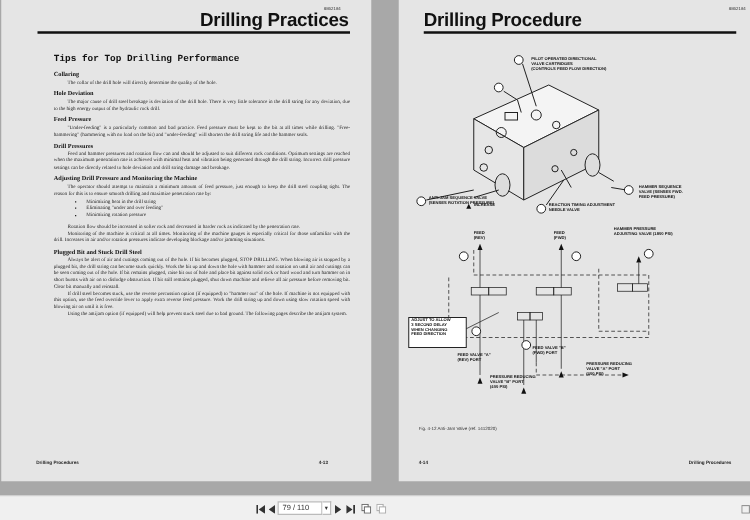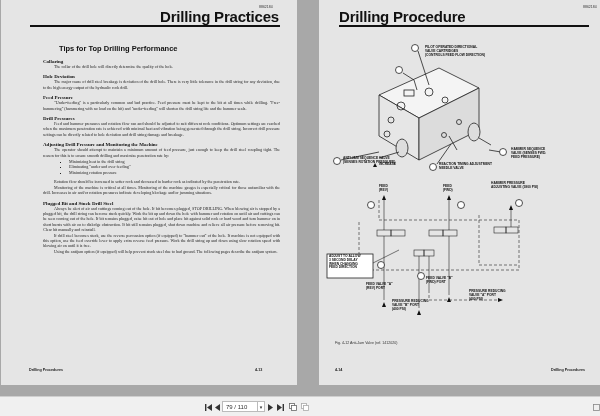--- a/index.html
+++ b/index.html
@@ -4,21 +4,21 @@
 <style>
   html, body { margin:0; padding:0; }
   body { width:600px; height:416px; background:#a8a8a8; position:relative; overflow:hidden; font-family:"Liberation Sans", sans-serif; }
   .page { position:absolute; top:0; background:#e5e5e5; height:385px; }
   #page-left { left:1px; width:296px; }
   #page-right { left:319px; width:325px; }
   .docno { position:absolute; top:5px; font-size:3.5px; color:#333; }
   .page-title { position:absolute; font-weight:bold; font-size:15px; color:#111; letter-spacing:-0.2px; }
   .rule { position:absolute; height:2px; background:#111; }
   .body-text { position:absolute; left:42px; width:237px; font-family:"Liberation Serif", serif; color:#222; }
-  .h2 { font-family:Liberation Sans, sans-serif; font-weight:bold; font-size:7.5px; margin:0 0 6px 16px; color:#111; }
+  .h2 { font-family:Liberation Mono, monospace; font-weight:bold; font-size:7.5px; margin:0 0 6px 0; color:#111; }
   .h3 { font-family:"Liberation Serif", serif; font-weight:bold; font-size:5px; margin:5px 0 0 0; color:#111; }
   .para { font-size:4.1px; line-height:5.4px; margin:0; text-align:justify; }
   .para.ind { text-indent:11px; }
   ul.bul { margin:1px 0 3px 0; padding-left:26px; font-size:4.1px; line-height:5.4px; }
   ul.bul li { list-style:square; }
   .footer { position:absolute; top:368px; font-size:3.7px; font-weight:bold; color:#222; }
   .caption { position:absolute; top:341px; left:16px; font-size:3.6px; color:#333; }
   .lbl { position:absolute; font-size:3.3px; font-weight:bold; color:#111; line-height:3.8px; white-space:nowrap; }
   .toolbar { position:absolute; left:0; top:396px; width:600px; height:20px; background:#f0f0f0; border-top:1px solid #cfcfcf; }
   .tb-btn { position:absolute; top:5px; height:10px; display:flex; align-items:center; justify-content:center; font-size:8px; color:#333; cursor:pointer; }

